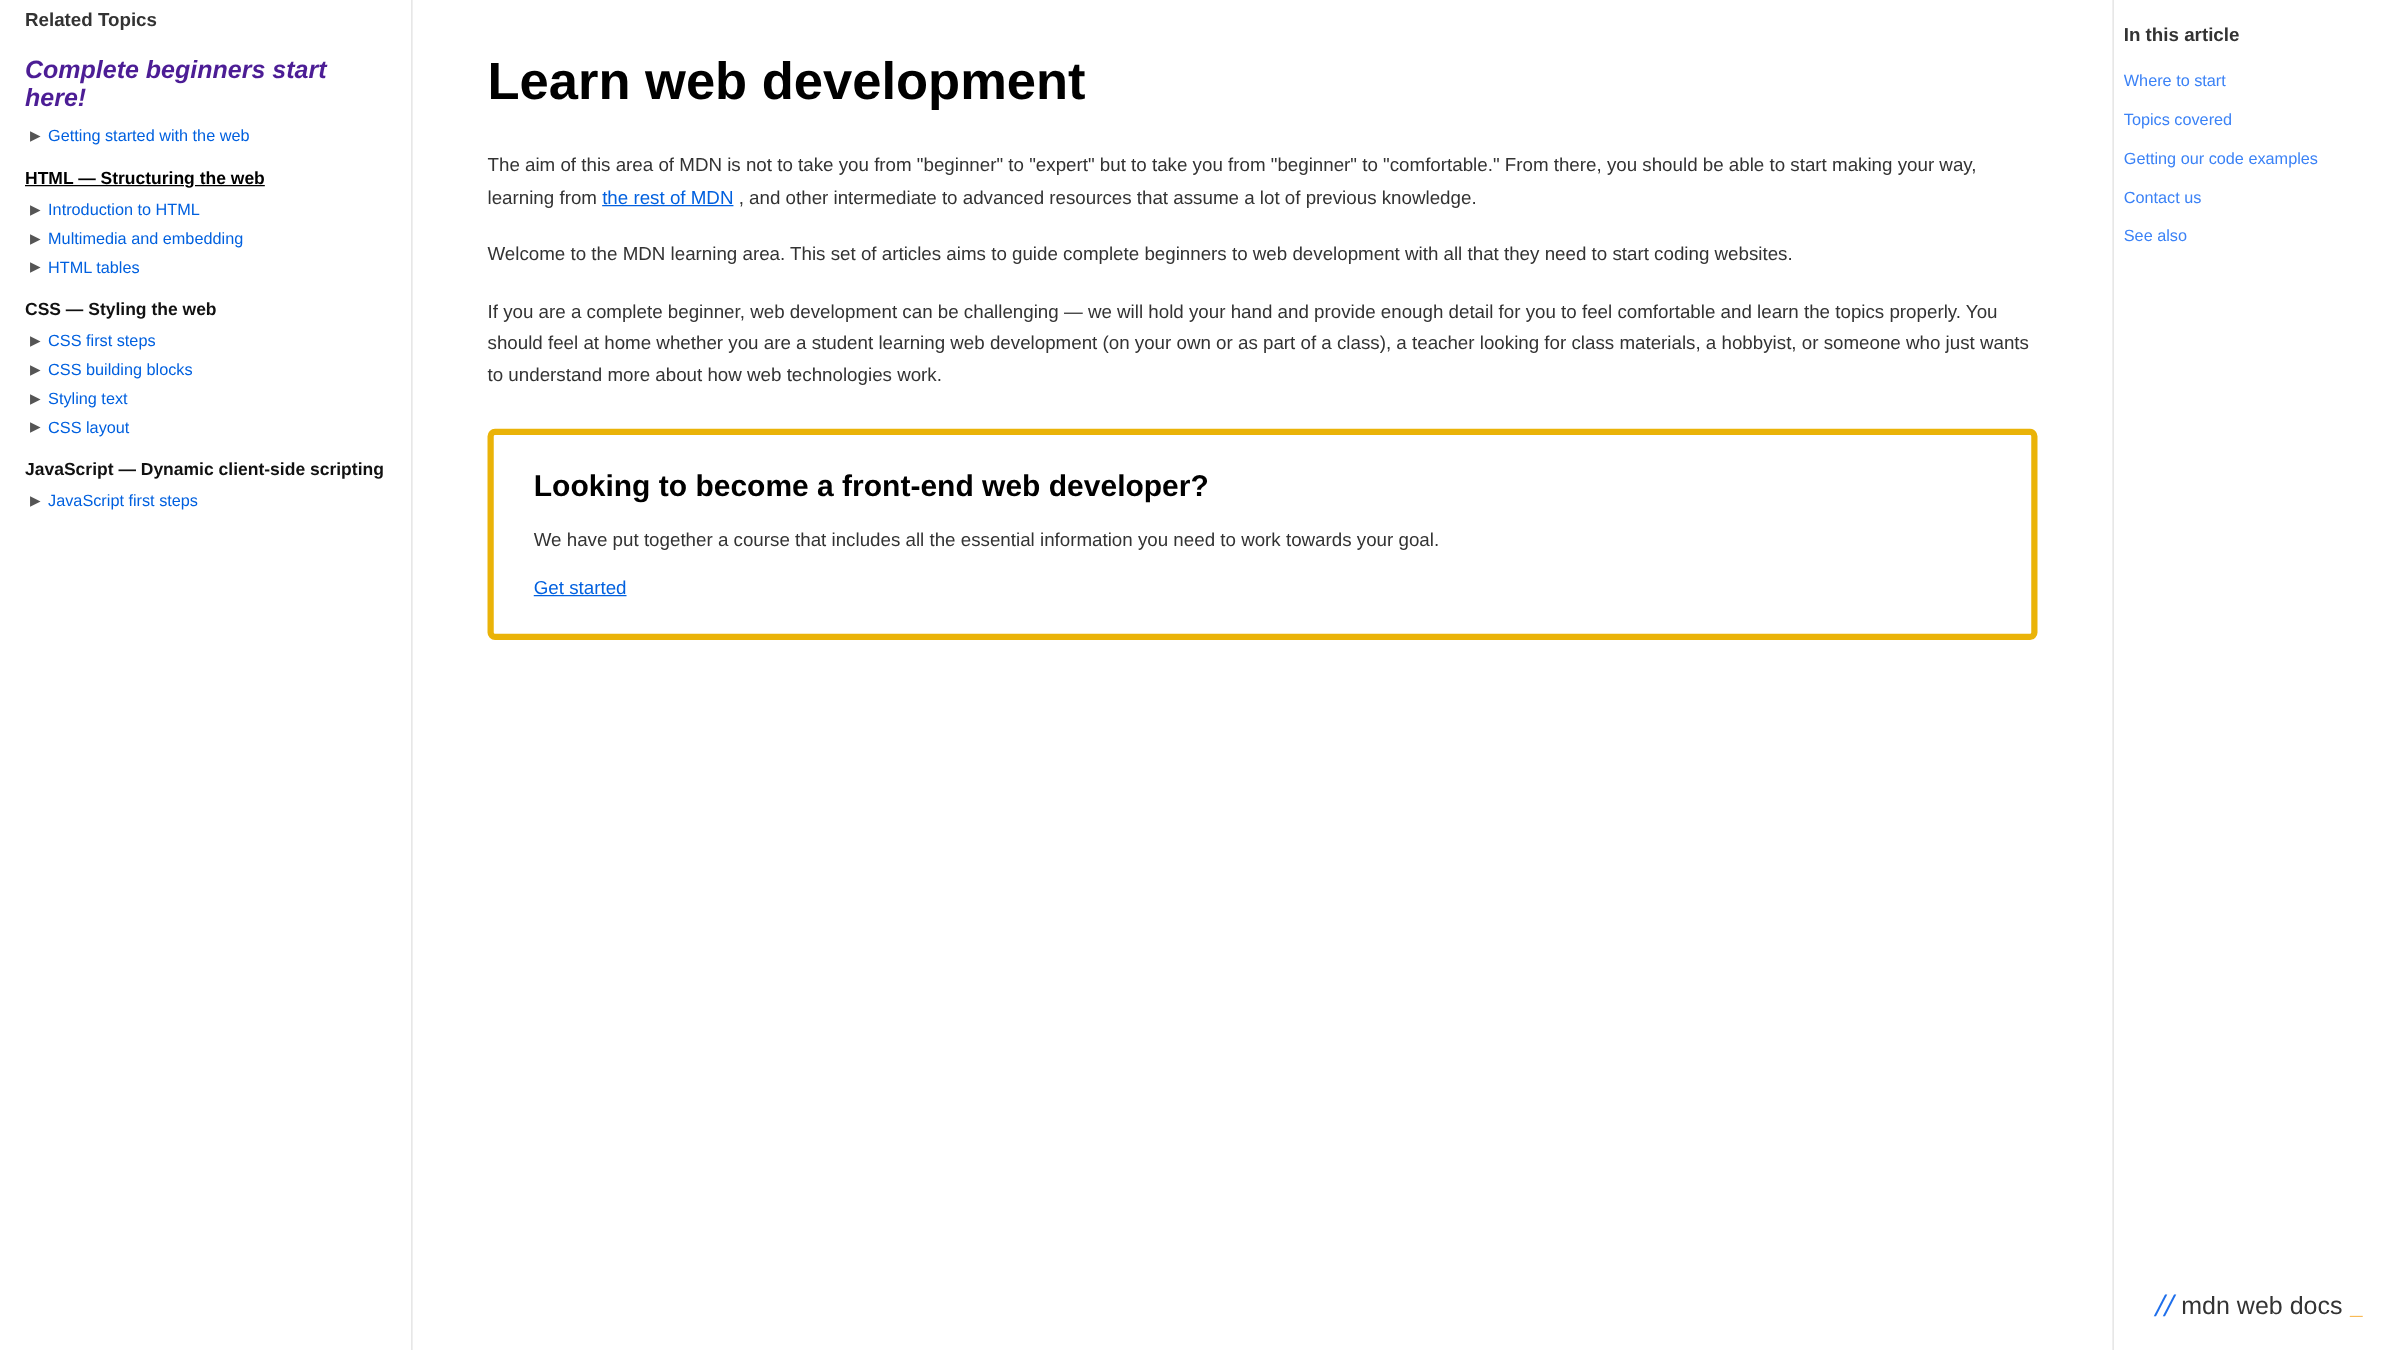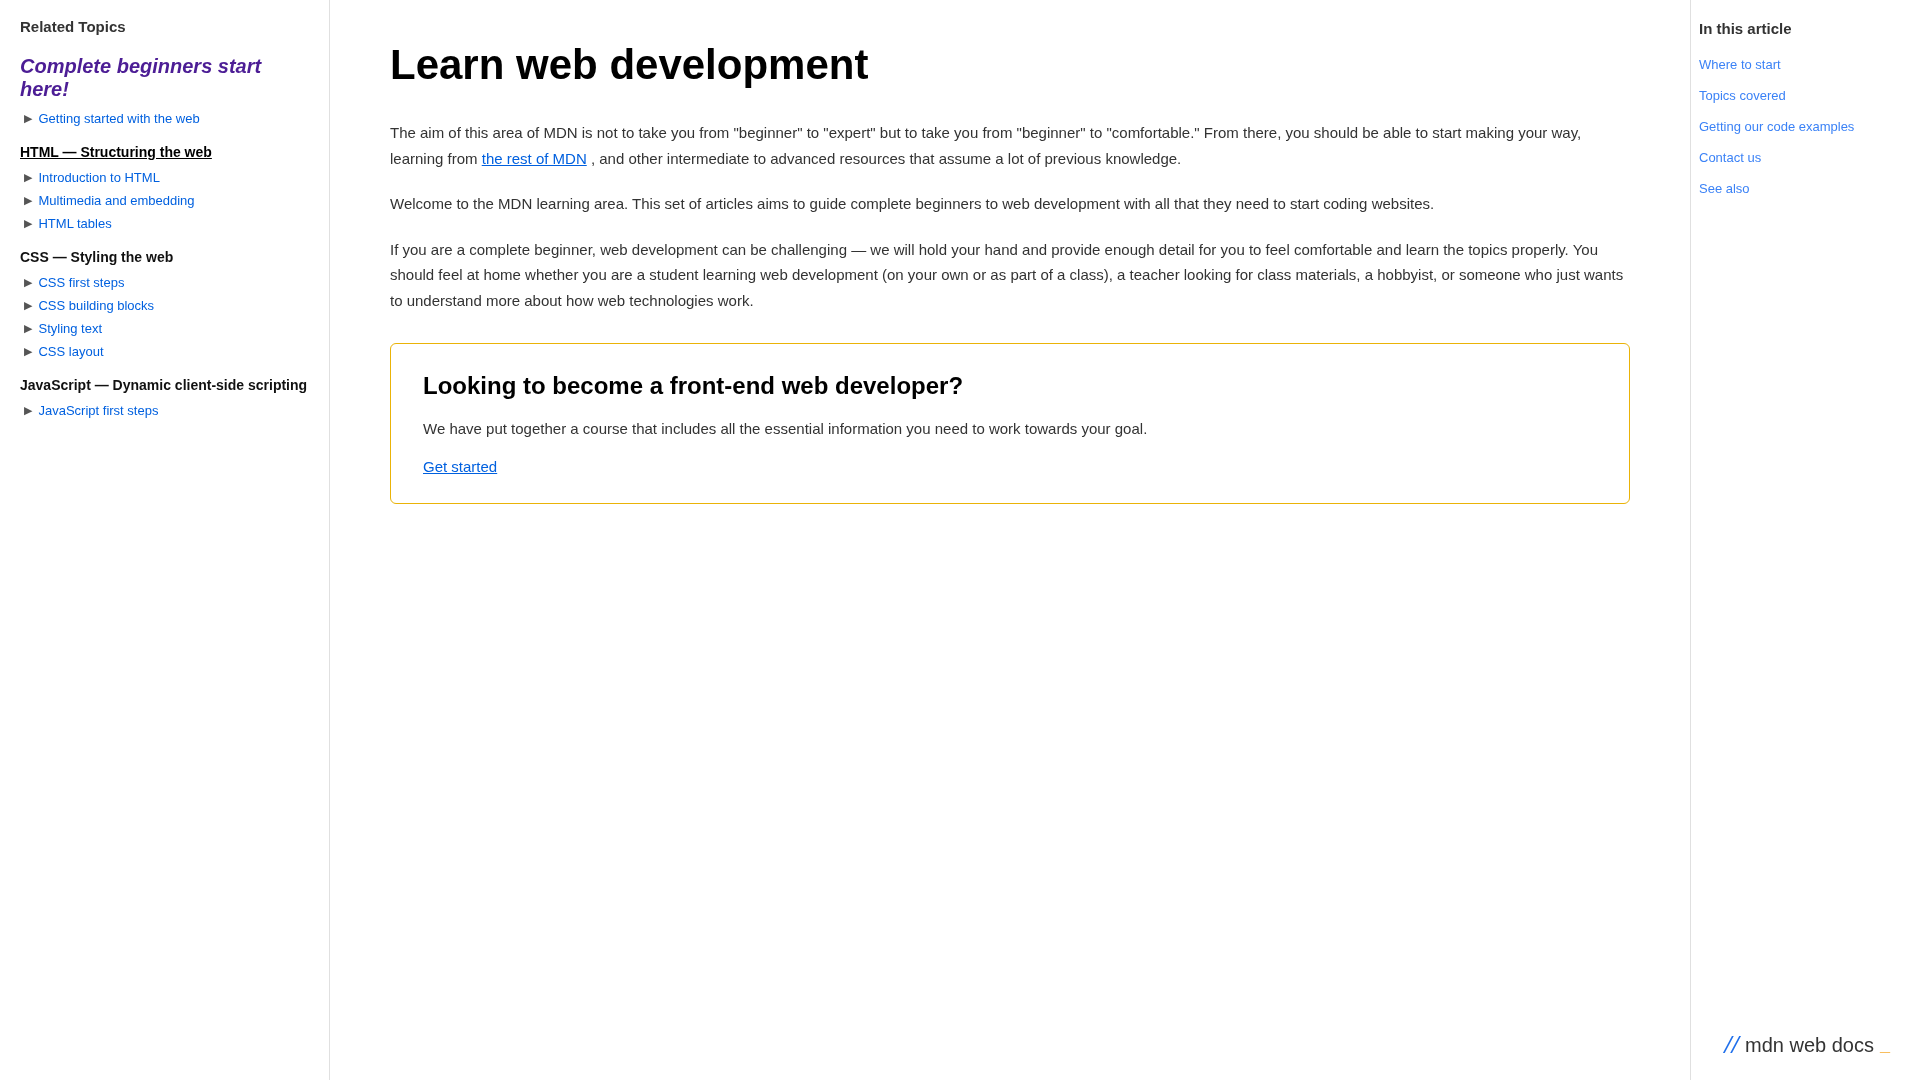--- a/index.html
+++ b/index.html
@@ -12,21 +12,21 @@
       height: 1080px;
       overflow: hidden;
     }
 
     
     #sidebar {
       width: 330px;
       min-width: 330px;
       border-right: 1px solid #e0e0e0;
       overflow-y: auto;
-      padding: 18px 20px 20px 20px;
+      padding: 8px 20px 20px 20px;
       position: relative;
     }
 
     
     #sidebar::-webkit-scrollbar { width: 10px; }
     #sidebar::-webkit-scrollbar-track { background: #f1f1f1; }
     #sidebar::-webkit-scrollbar-thumb { background: #c0c0c0; border-radius: 4px; }
 
     .sidebar-item {
       display: flex;
@@ -73,21 +73,21 @@
       color: #333;
       margin-bottom: 20px;
     }
 
     .content-link {
       color: #0060df;
       text-decoration: underline;
     }
 
     .callout-box {
-      border: 1px solid #eab308;
+      border: 5px solid #eab308;
       border-radius: 6px;
       padding: 28px 32px;
       margin-top: 30px;
       background: #fff;
     }
 
     .callout-title {
       font-size: 24px;
       font-weight: bold;
       color: #000;

